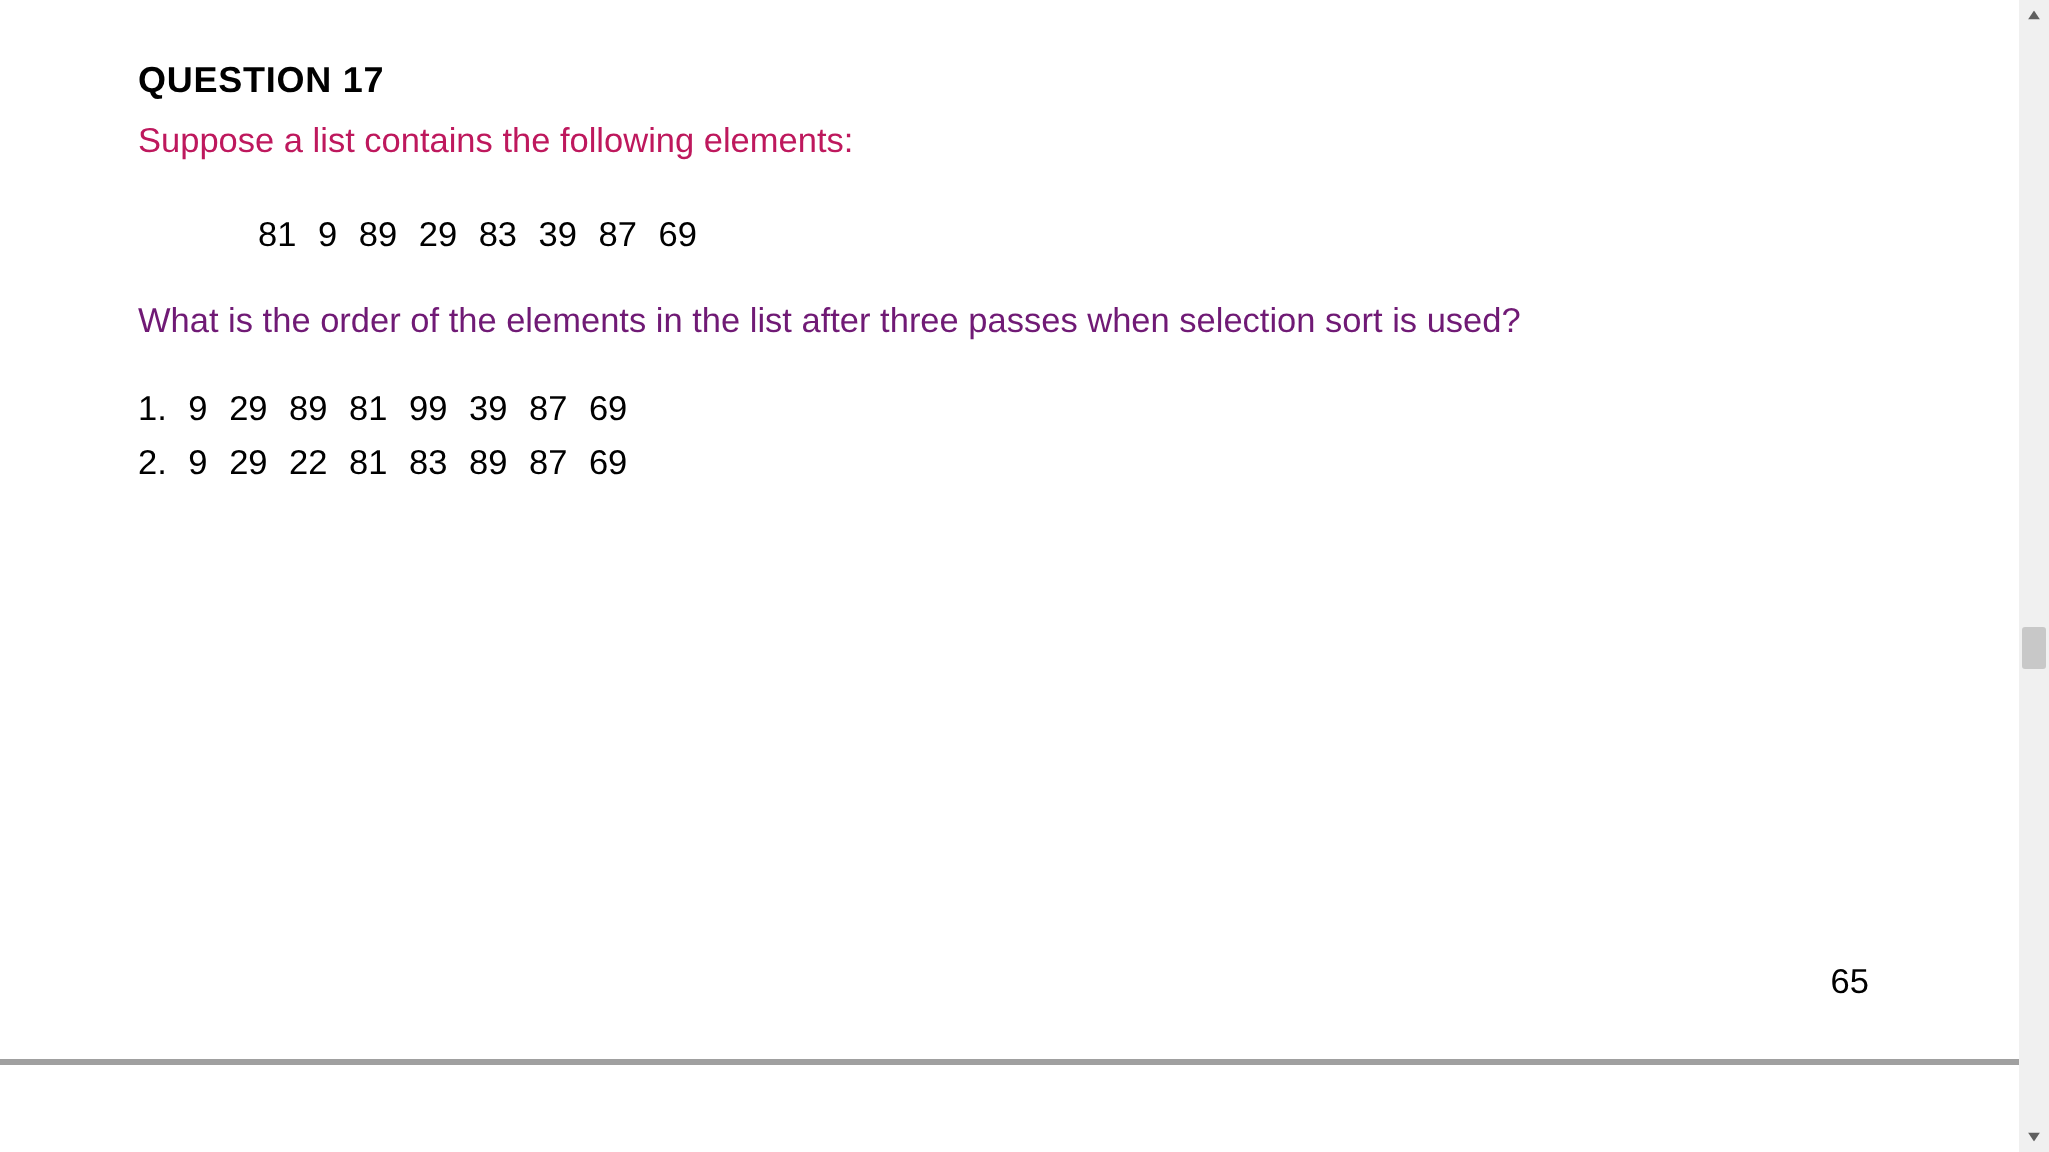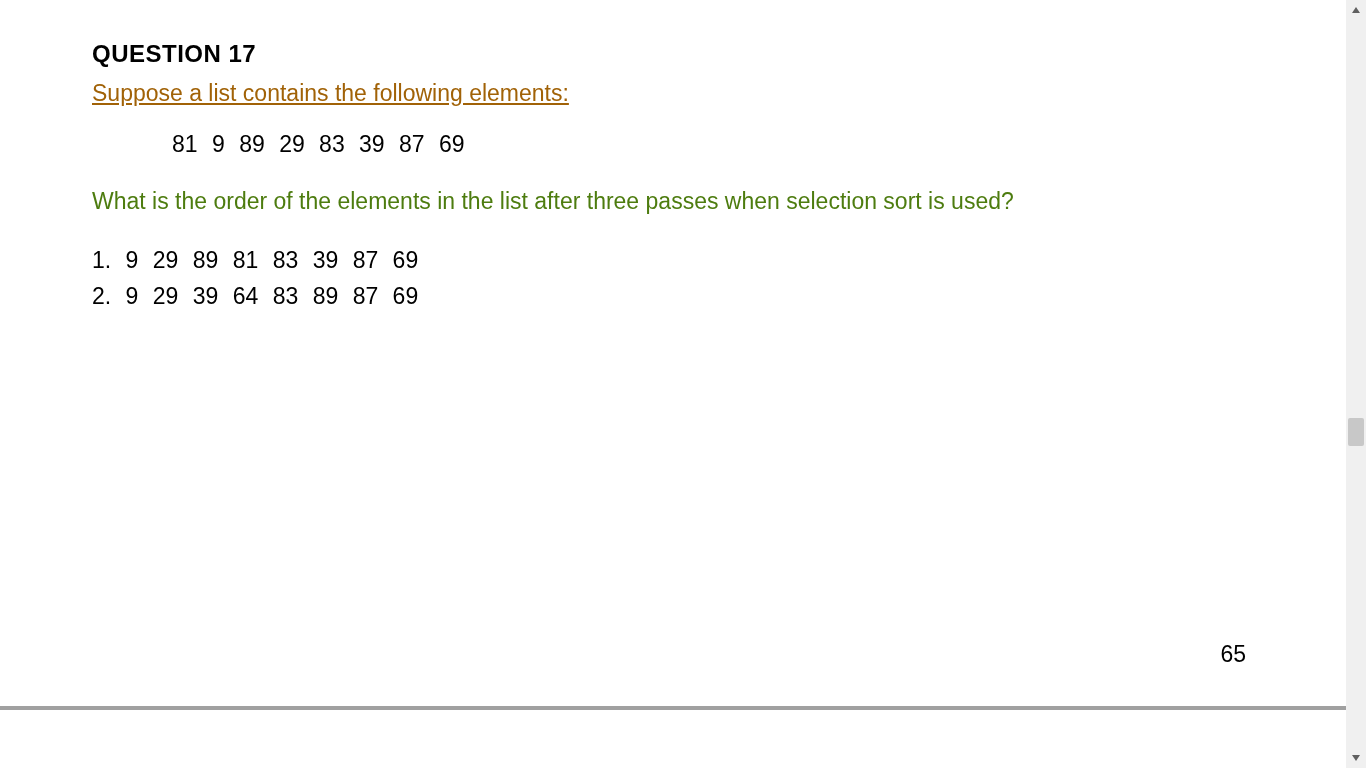--- a/index.html
+++ b/index.html
@@ -24,35 +24,34 @@
     }
     .question-title {
       font-size: 24px;
       font-weight: bold;
       color: #000000;
       margin-bottom: 12px;
       letter-spacing: 0.5px;
     }
     .intro-text {
       font-size: 23px;
-      color: #a16207;
-      margin-bottom: 24px;
-      text-decoration: underline;
+      color: #be185d;
+      margin-bottom: 36px;
     }
     .list-elements {
       font-size: 23px;
       color: #000000;
       padding-left: 80px;
       margin-bottom: 30px;
       word-spacing: 8px;
       margin-top: 12px;
     }
     .question-text {
       font-size: 23px;
-      color: #4d7c0f;
+      color: #701a75;
       margin-bottom: 28px;
     }
     .options {
       padding-left: 0;
     }
     .option-line {
       font-size: 23px;
       color: #000000;
       line-height: 1.55;
       word-spacing: 8px;
@@ -121,24 +120,24 @@
 </head>
 <body>
 
 <div class="content-area">
   <div class="question-title">QUESTION 17</div>
   <div class="intro-text">Suppose a list contains the following elements:</div>
   <div class="list-elements">81  9  89  29  83  39  87  69</div>
   <div class="question-text">What is the order of the elements in the list after three passes when selection sort is used?</div>
   <div class="options">
     <div class="option-line">
-      <span class="option-number">1.</span> <span>9  29  89  81  83  39  87  69</span>
+      <span class="option-number">1.</span> <span>9  29  89  81  99  39  87  69</span>
     </div>
     <div class="option-line">
-      <span class="option-number">2.</span> <span>9  29  39  64  83  89  87  69</span>
+      <span class="option-number">2.</span> <span>9  29  22  81  83  89  87  69</span>
     </div>
   </div>
   <div class="page-number">65</div>
   <div class="bottom-border"></div>
 </div>
 
 <div class="scrollbar">
   <div class="scrollbar-arrow up">
     <svg width="8" height="6" viewBox="0 0 8 6">
         <path d="M4 0 L8 6 L0 6 Z" fill="#606060"></path>

